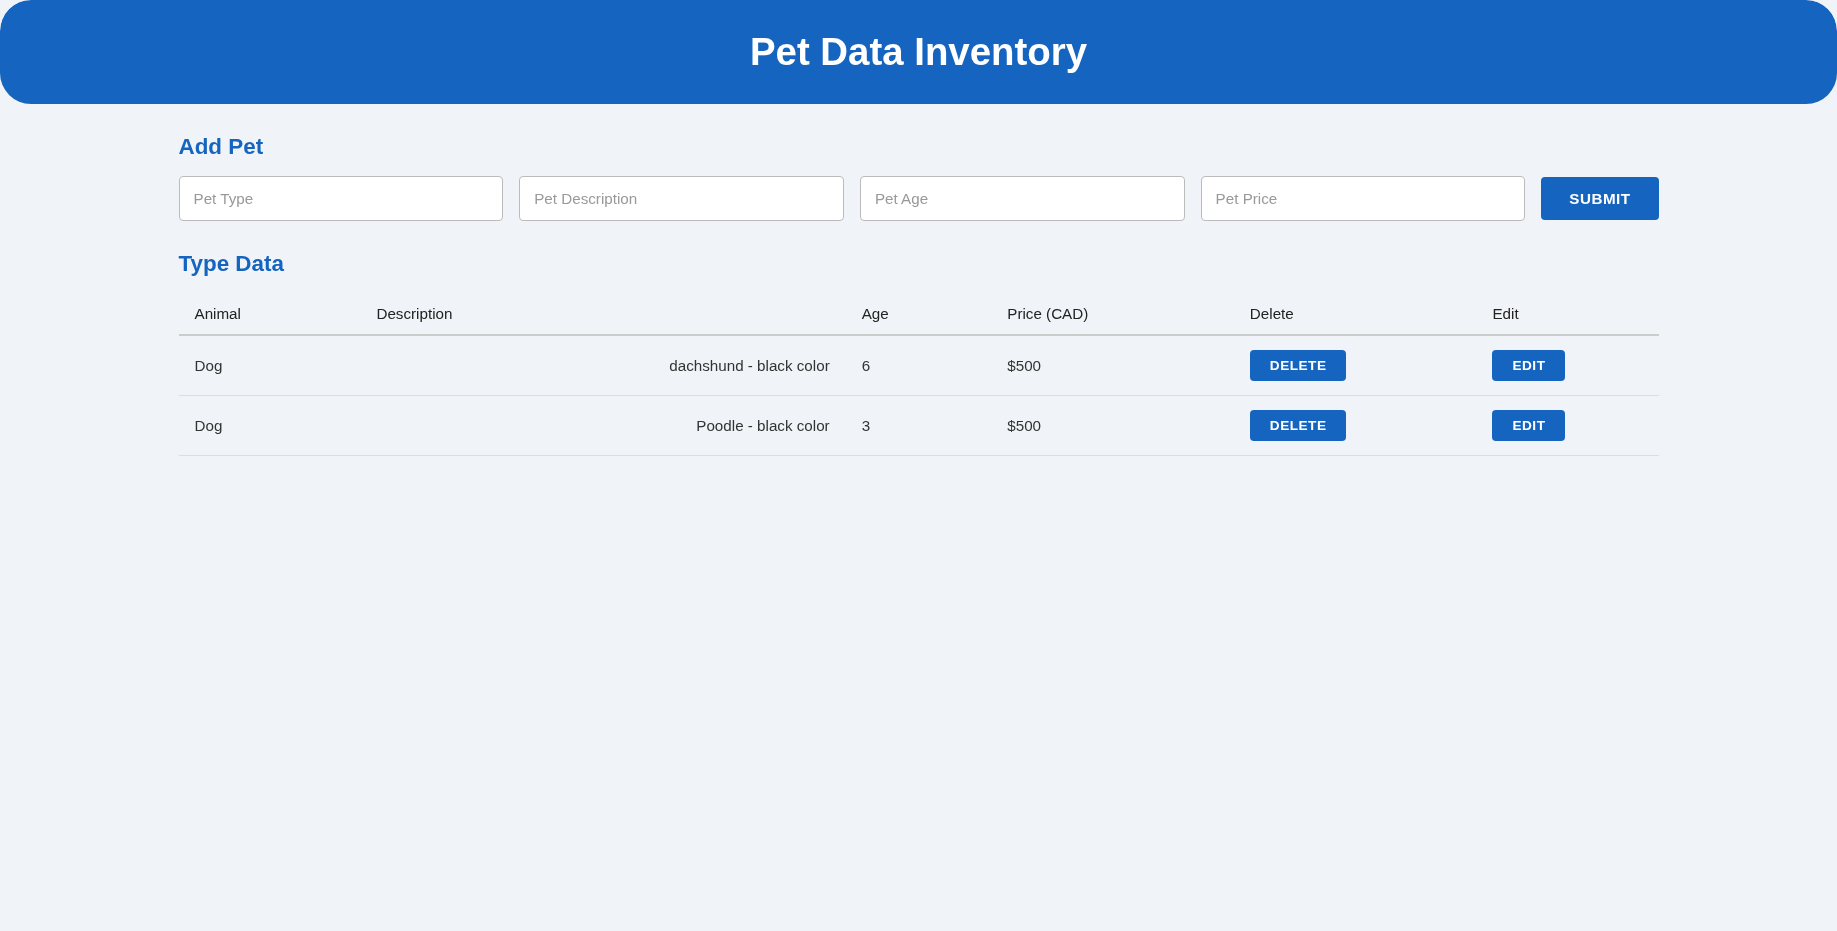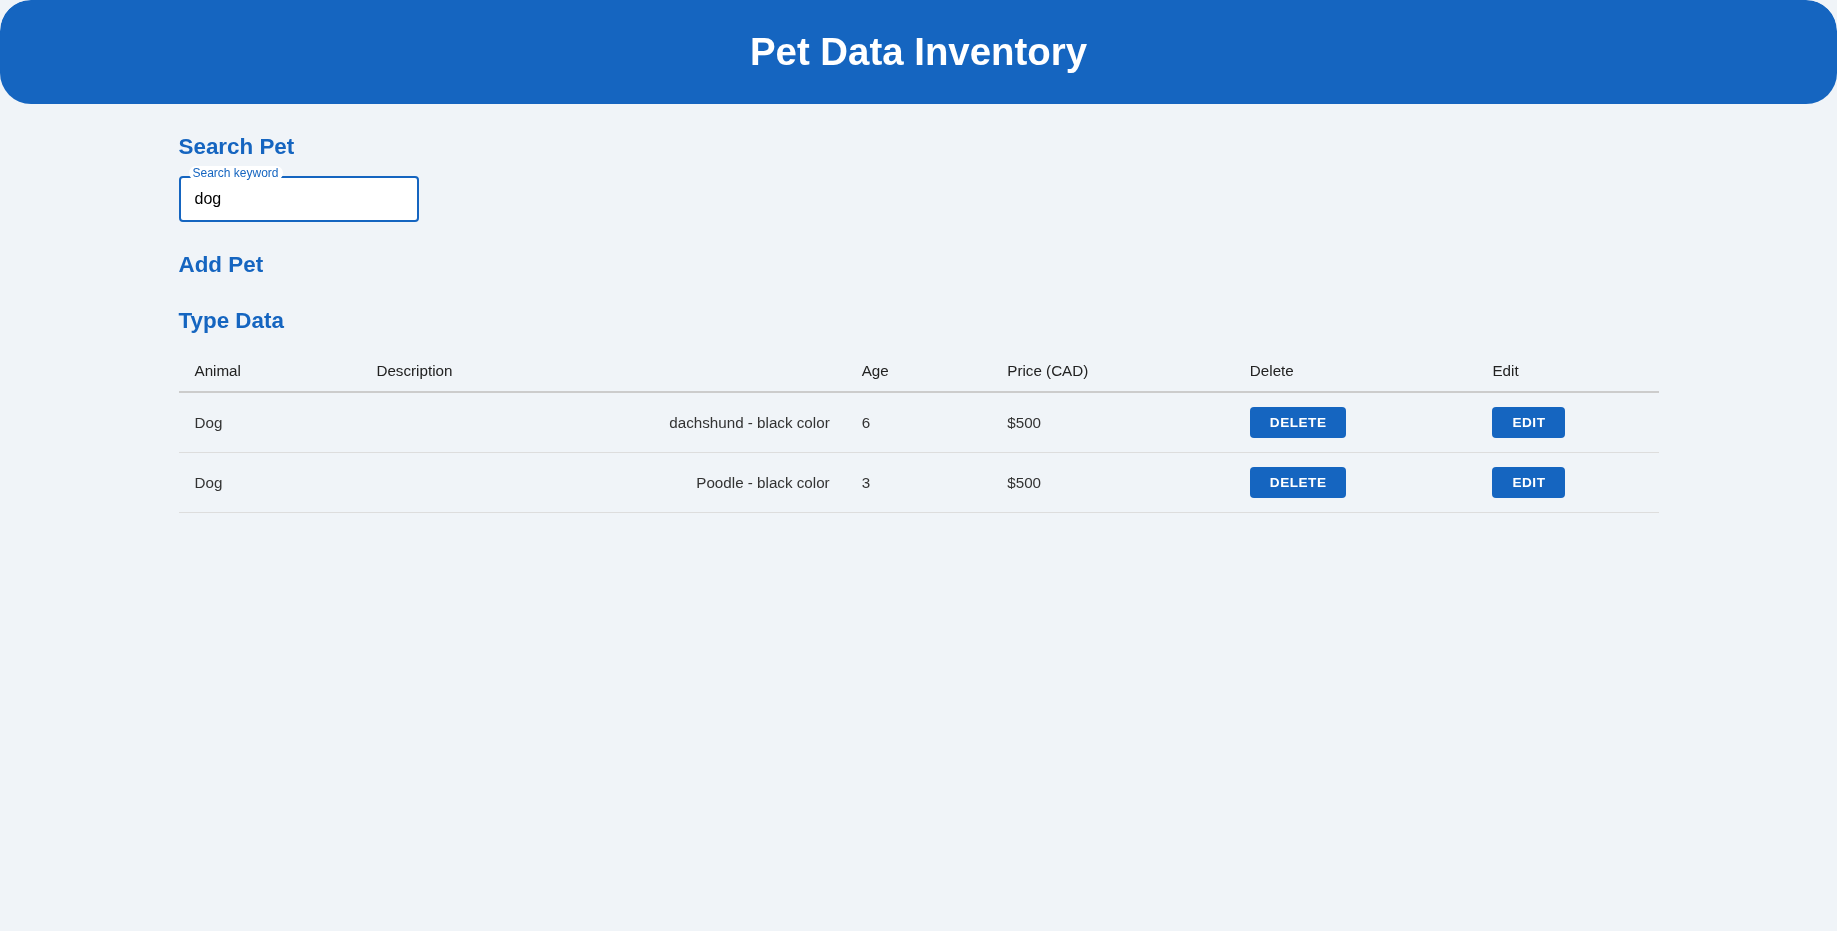--- a/index.html
+++ b/index.html
@@ -182,30 +182,30 @@
   </style>
 </head>
 <body>
 
 <header>
   <h1>Pet Data Inventory</h1>
 </header>
 
 <div class="main-content">
 
-  <section class="search-section">
-    <h2 class="section-title">Search Pet</h2>
-    <div class="search-field-wrapper">
-      <span class="search-field-label">Search keyword</span>
-      <input class="search-input" type="text" value="dog" style="">
-    </div>
-  </section>
 
   <section class="add-pet-section">
     <h2 class="section-title">Add Pet</h2>
+    <div class="add-pet-form">
+      <input type="text" placeholder="Pet Type" style="">
+      <input type="text" placeholder="Pet Description" style="">
+      <input type="text" placeholder="Pet Age" style="">
+      <input type="text" placeholder="Pet Price" style="">
+      <button class="submit-button">SUBMIT</button>
+    </div>
   </section>
 
   <section class="pets-data-section">
     <h2 class="section-title">Type Data</h2>
     <table class="pets-table">
       <thead>
         <tr>
           <th class="col-animal">Animal</th>
           <th class="col-description">Description</th>
           <th class="col-age">Age</th>

